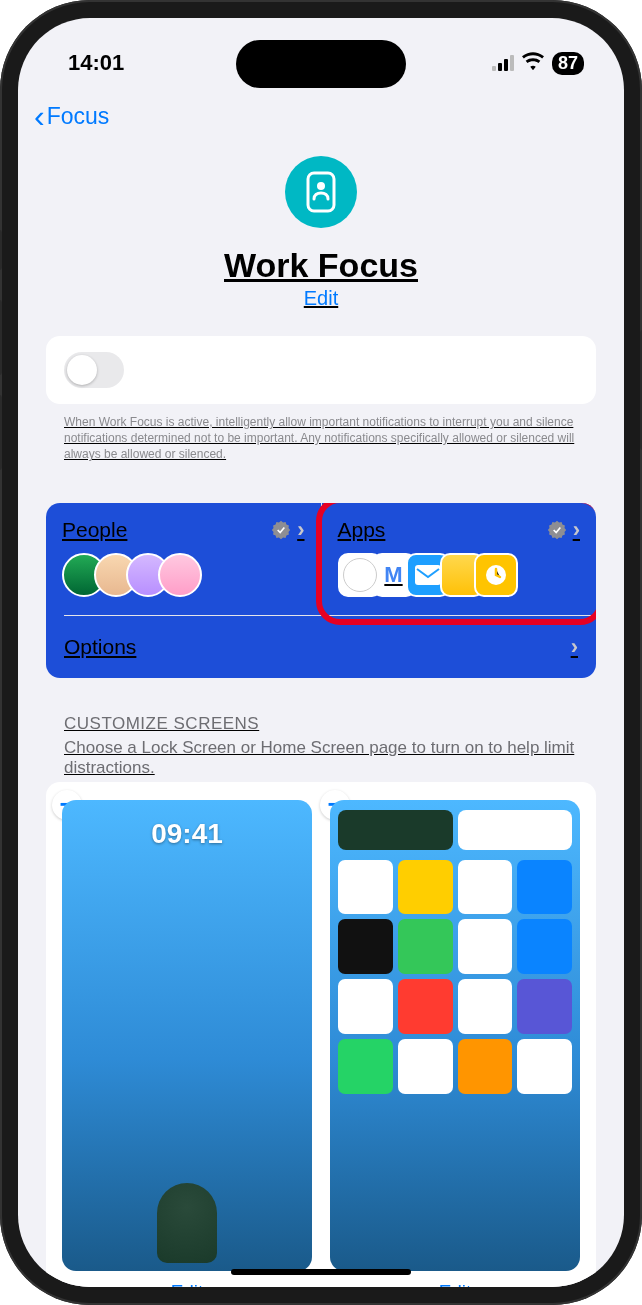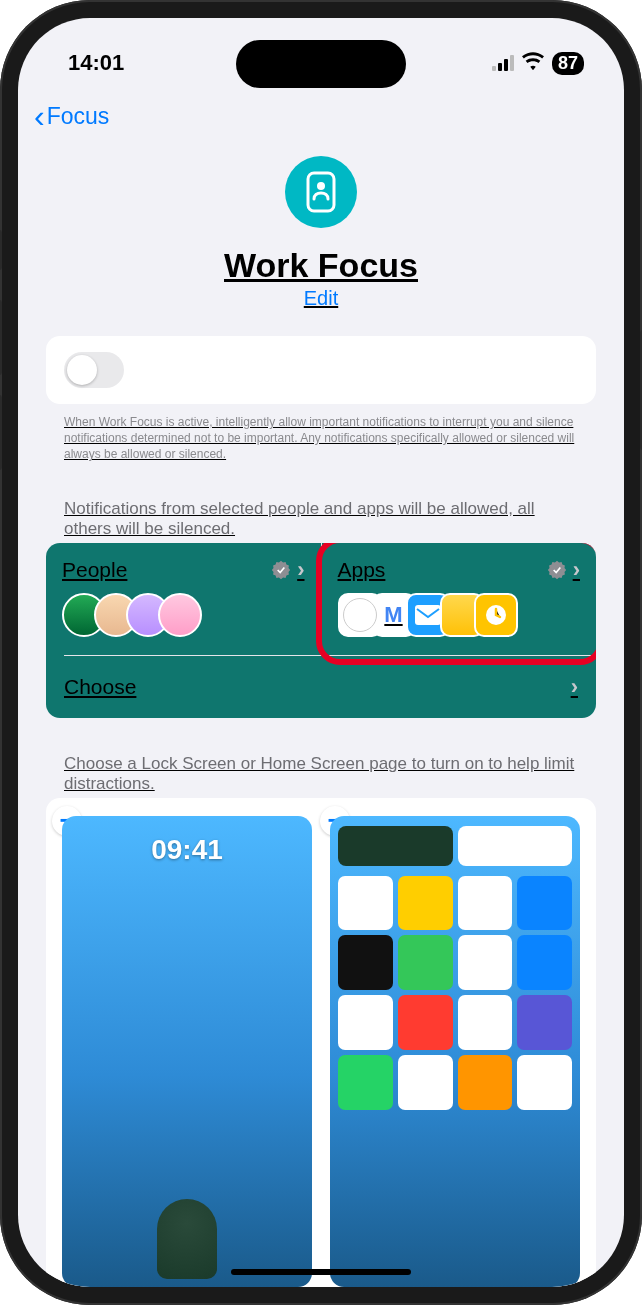--- a/index.html
+++ b/index.html
@@ -49,21 +49,21 @@
   .card { background: #fff; border-radius: 14px; overflow: hidden; }
   .row { padding: 16px 18px; display: flex; align-items: center; justify-content: space-between; }
   .row-label { font-size: 21px; color: #000; }
   .toggle { width: 60px; height: 36px; background: #e9e9eb; border-radius: 20px; position: relative; }
   .toggle-knob { position: absolute; top: 3px; left: 3px; width: 30px; height: 30px; background: #fff; border-radius: 50%; box-shadow: 0 1px 3px rgba(0,0,0,0.25); }
 
   .footer-text { color: #8a8a8e; font-size: 12px; line-height: 1.35; padding: 10px 18px 0; }
   .section-header { color: #6d6d72; font-size: 17px; padding: 36px 18px 4px; }
   .section-header .caps { text-transform: uppercase; letter-spacing: 0.5px; display: block; margin-bottom: 4px; }
 
-  .split-card { background: #0f766e; border-radius: 14px; overflow: hidden; text-align: right; }
+  .split-card { background: #1d4ed8; border-radius: 14px; overflow: hidden; text-align: right; }
   .split-top { display: flex; }
   .pane { flex: 1; padding: 14px 16px 18px; }
   .pane + .pane { border-left: 1px solid #e5e5ea; }
   .pane-head { display: flex; align-items: center; justify-content: space-between; margin-bottom: 10px; }
   .pane-title { font-size: 21px; color: #000; }
   .pane-right { display: flex; align-items: center; gap: 6px; color: #c7c7cc; }
   .badge-icon { width: 20px; height: 20px; }
   .chev-right { font-size: 22px; color: #c7c7cc; font-weight: 600; }
 
   .avatar-row { display: flex; }
@@ -170,21 +170,20 @@
       <div class="card">
         <div class="row">
           <div class="toggle">
               <div class="toggle-knob"></div>
             </div>
         </div>
       </div>
       <div class="footer-text">When Work Focus is active, intelligently allow important notifications to interrupt you and silence notifications determined not to be important. Any notifications specifically allowed or silenced will always be allowed or silenced.</div>
 
       <div class="section-header">
-        <span>Notifications from selected people and apps will be allowed, all others will be silenced.</span>
       </div>
 
       <div class="split-card" style="position:relative;">
         <div class="split-top">
           <div class="pane">
             <div class="pane-head">
               <span class="pane-title">People</span>
               <div class="pane-right">
                 <svg class="badge-icon" viewBox="0 0 24 24" fill="#8e8e93">
                     <path d="M12 1l2.5 2 3-.5 1 3 3 1-.5 3 2 2.5-2 2.5.5 3-3 1-1 3-3-.5L12 23l-2.5-2-3 .5-1-3-3-1 .5-3L1 12l2-2.5L2.5 6.5l3-1 1-3 3 .5L12 1z"></path>
@@ -229,27 +228,28 @@
                   <svg viewBox="0 0 26 26">
                     <circle cx="13" cy="13" r="10" fill="#fff"></circle>
                     <path d="M13 7v6l4 2" stroke="#ffc400" stroke-width="2.5" stroke-linecap="round"></path>
                   </svg>
                 </div>
             </div>
           </div>
         </div>
         <div class="divider"></div>
         <div class="options-row">
-          <span>Choose</span>
+          <span>Options</span>
           <span class="chev-right">›</span>
         </div>
         <div class="highlight-box" style="top:-6px; left:49%; right:-8px; height:128px;"></div>
       </div>
 
       <div class="section-header">
+        <span class="caps">CUSTOMIZE SCREENS</span>
         <span>Choose a Lock Screen or Home Screen page to turn on to help limit distractions.</span>
       </div>
 
       <div class="screens-card">
         <div class="screen-slot">
           <div class="remove-badge">−</div>
           <div class="screen-prev">
             <div class="prev-clock">09:41</div>
             <div class="prev-dog"></div>
           </div>

